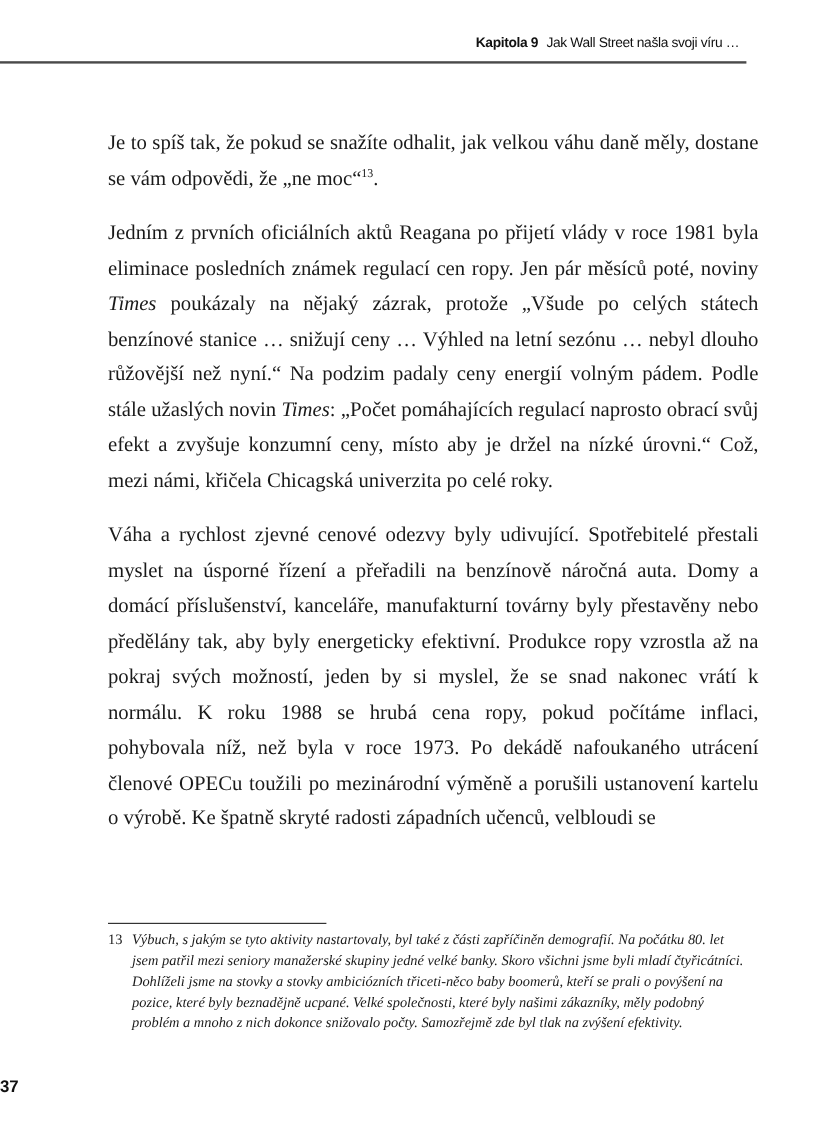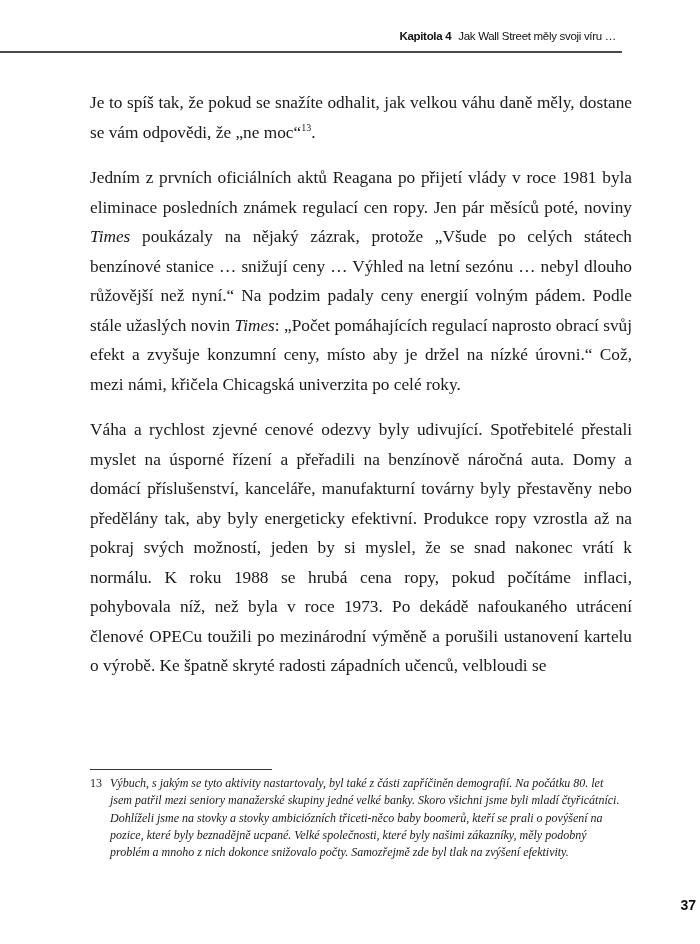--- a/index.html
+++ b/index.html
@@ -9,41 +9,41 @@
     font-family: "Liberation Sans", sans-serif; font-size: 11.5px; letter-spacing: -0.3px;
     color: #111;
   }
   .running-head .chap { font-weight: bold; margin-right: 4px; }
   .head-rule { position: absolute; top: 51px; left: 0; width: 622px; height: 2px; background: #4a4a4a; }
   .body-text {
     position: absolute; top: 88px; left: 90px; width: 542px;
     font-family: "Liberation Serif", serif; font-size: 17.3px; line-height: 29.5px;
     text-align: justify; color: #1a1a1a;
   }
-  .body-text p { margin: 0 0 16px 0; }
+  .body-text p { margin: 16px 0 16px 0; }
   .body-text sup { font-size: 10px; line-height: 0; }
   .fn-rule { position: absolute; top: 769px; left: 90px; width: 182px; height: 1px; background: #333; }
   .footnote {
     position: absolute; top: 775px; left: 90px; width: 542px;
     font-family: "Liberation Serif", serif; font-size: 12px; line-height: 17.3px; color: #1a1a1a;
     display: flex;
   }
   .footnote .fn-num { width: 20px; flex: 0 0 20px; }
   .footnote .fn-text { flex: 1; padding-right: 6px; font-style: italic; }
   .page-number {
-    position: absolute; top: 897px; left: 0; width: 696px; text-align: right;
+    position: absolute; top: 897px; left: 0; width: 696px; text-align: left;
     font-family: "Liberation Sans", sans-serif; font-weight: bold; font-size: 14px; color: #111;
   }
 </style>
 </head>
 <body>
 
 <div class="running-head">
-  <span class="chap">Kapitola 4</span>
-  <span>Jak Wall Street měly svoji víru …</span>
+  <span class="chap">Kapitola 9</span>
+  <span>Jak Wall Street našla svoji víru …</span>
 </div>
 <div class="head-rule"></div>
 
 <div class="body-text">
   <p>
     <span>Je to spíš tak, že pokud se snažíte odhalit, jak velkou váhu daně měly, do­stane se vám odpovědi, že „ne moc“</span><sup>13</sup><span>.</span>
   </p>
   <p>
     <span>Jedním z prvních oficiálních aktů Reagana po přijetí vlády v roce 1981 byla eliminace posledních známek regulací cen ropy. Jen pár měsíců poté, noviny </span><em>Times</em><span> poukázaly na nějaký zázrak, protože „Všude po celých stá­tech benzínové stanice … snižují ceny … Výhled na letní sezónu … ne­byl dlouho růžovější než nyní.“ Na podzim padaly ceny energií volným pádem. Podle stále užaslých novin </span><em>Times</em><span>: „Počet pomáhajících regulací naprosto obrací svůj efekt a zvyšuje konzumní ceny, místo aby je držel na nízké úrovni.“ Což, mezi námi, křičela Chicagská univerzita po celé roky.</span>
   </p>

